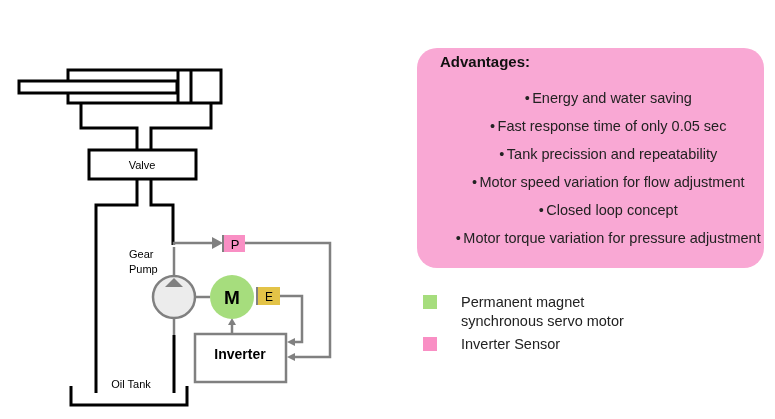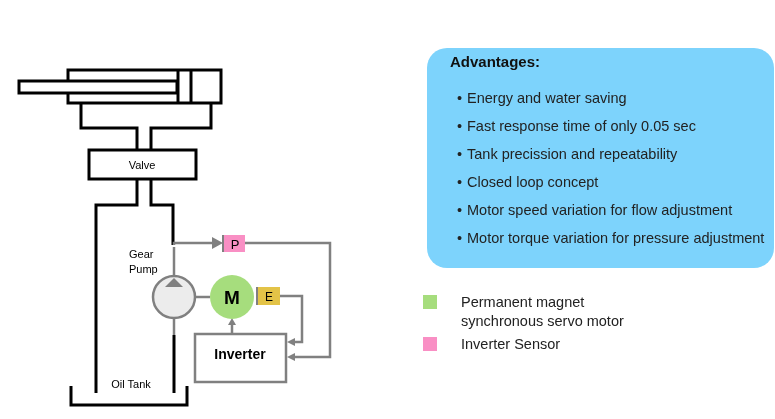--- a/index.html
+++ b/index.html
@@ -1,18 +1,18 @@
 <!DOCTYPE html>
 <html><head>
   <meta charset="utf-8">
   <style>
     html, body { margin:0; padding:0; background:#ffffff; }
     body { width:775px; height:419px; position:relative; overflow:hidden; font-family:"Liberation Sans", sans-serif; }
     #diagram { position:absolute; left:0; top:0; }
-    .adv-box { position:absolute; left:427px; top:48px; width:347px; height:220px; background:#7dd3fc; border-radius:20px; }
+    .adv-box { position:absolute; left:417px; top:48px; width:347px; height:220px; background:#f9a8d4; border-radius:20px;text-align:center; }
     .adv-title { position:absolute; left:23px; top:5px; font-size:15px; font-weight:bold; color:#111; }
     .adv-list { position:absolute; left:22px; top:33px; margin:8px; padding:0; list-style:none; width:320px; }
     .adv-list li { font-size:14.5px; color:#222; line-height:18px; margin-bottom:10px; padding-left:10px; text-indent:-10px; }
     .adv-list li .b { display:inline-block; width:10px; text-indent:0; }
     .legend { position:absolute; left:423px; top:293px; }
     .legend-item { position:relative; height:auto; margin-bottom:4px; }
     .swatch { position:absolute; left:0; top:2px; width:14px; height:14px; }
     .legend-label { margin-left:38px; font-size:14.5px; color:#222; line-height:19px; width:200px; display:block; }
   </style>
 </head>
@@ -80,22 +80,22 @@
   <rect x="195" y="334" width="91" height="48" fill="#fff" stroke="#808080" stroke-width="2.5"></rect>
   <text x="240" y="359" font-size="14" font-weight="bold" text-anchor="middle" font-family="Liberation Sans, sans-serif" fill="#000">Inverter</text>
 </svg>
 
 <div class="adv-box">
   <div class="adv-title">Advantages:</div>
   <ul class="adv-list">
     <li><span class="b">•</span><span>Energy and water saving</span></li>
     <li><span class="b">•</span><span>Fast response time of only 0.05 sec</span></li>
     <li><span class="b">•</span><span>Tank precission and repeatability</span></li>
+    <li><span class="b">•</span><span>Motor speed variation for flow adjustment</span></li>
     <li><span class="b">•</span><span>Closed loop concept</span></li>
-    <li><span class="b">•</span><span>Motor speed variation for flow adjustment</span></li>
     <li><span class="b">•</span><span>Motor torque variation for pressure adjustment</span></li>
   </ul>
 </div>
 
 <div class="legend">
   <div class="legend-item">
     <span class="swatch" style="background:#a6dd7d"></span>
     <span class="legend-label">Permanent magnet synchronous servo motor</span>
   </div>
   <div class="legend-item">

